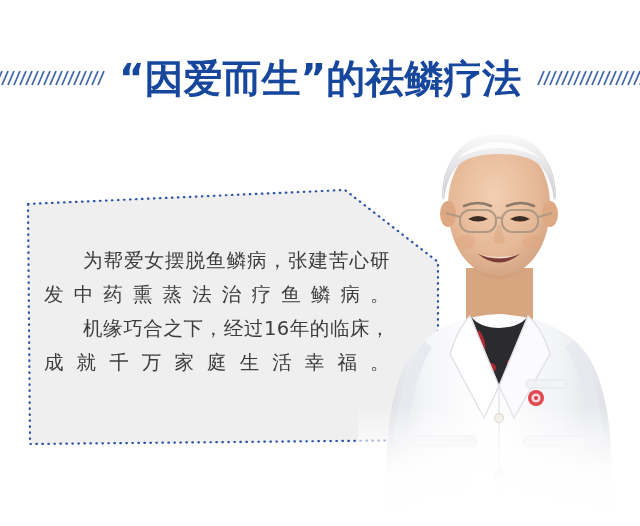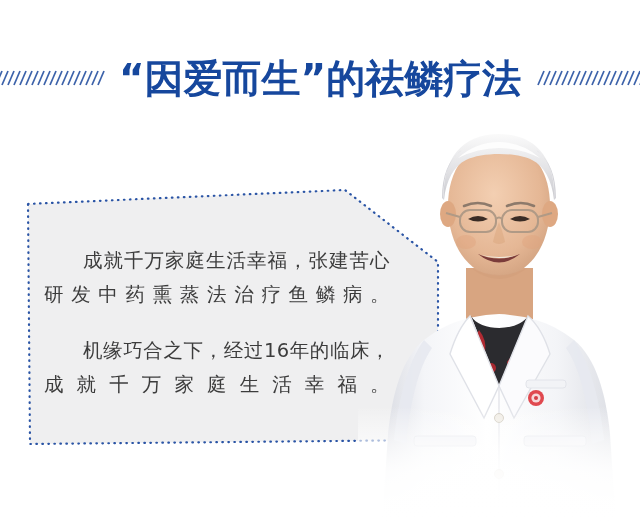--- a/index.html
+++ b/index.html
@@ -92,21 +92,20 @@
     font-family: "DejaVu Sans", "Liberation Sans", sans-serif;
     letter-spacing: 0.4px;
   }
   .quote-para {
     margin: 0;
     text-indent: 2em;
     text-align: justify;
     text-align-last: justify;
   }
   .quote-para + .quote-para {
-    margin-top: 22px;
   }
 
   
   .doctor {
     position: absolute;
     left: 358px;
     top: 118px;
     width: 282px;
     height: 408px;
   }
@@ -185,21 +184,21 @@
   </div>
 
   <div class="quote-panel">
 
     <svg class="quote-shape" viewBox="0 0 420 272" xmlns="http://www.w3.org/2000/svg" aria-hidden="true">
       <polygon class="quote-fill" points="10,22 327,8 420,80 420,258 12,262"></polygon>
       <polygon class="quote-outline" points="10,22 327,8 420,80 420,258 12,262"></polygon>
     </svg>
 
     <div class="quote-body">
-      <p class="quote-para">成就千万家庭生活幸福，张建苦心研发中药熏蒸法治疗鱼鳞病。</p>
+      <p class="quote-para">为帮爱女摆脱鱼鳞病，张建苦心研发中药熏蒸法治疗鱼鳞病。</p>
       <p class="quote-para">机缘巧合之下，经过16年的临床，成就千万家庭生活幸福。</p>
     </div>
 
   </div>
 
   <div class="doctor">
     <svg width="282" height="408" viewBox="0 0 282 408" xmlns="http://www.w3.org/2000/svg" aria-hidden="true">
       <defs>
         <linearGradient id="coatShade" x1="0" y1="0" x2="1" y2="0">
           <stop offset="0%" stop-color="#d9dbe2"></stop>

